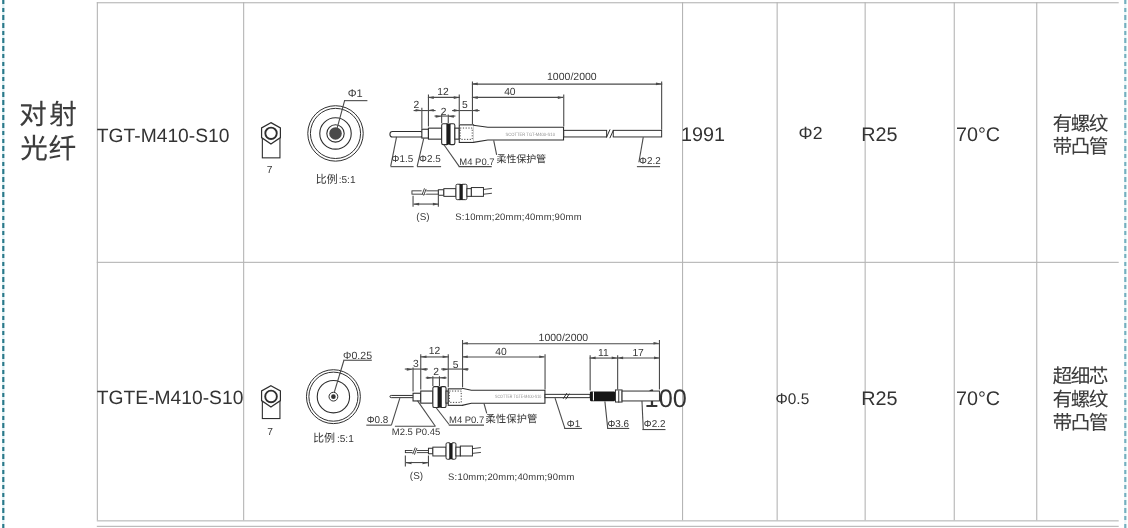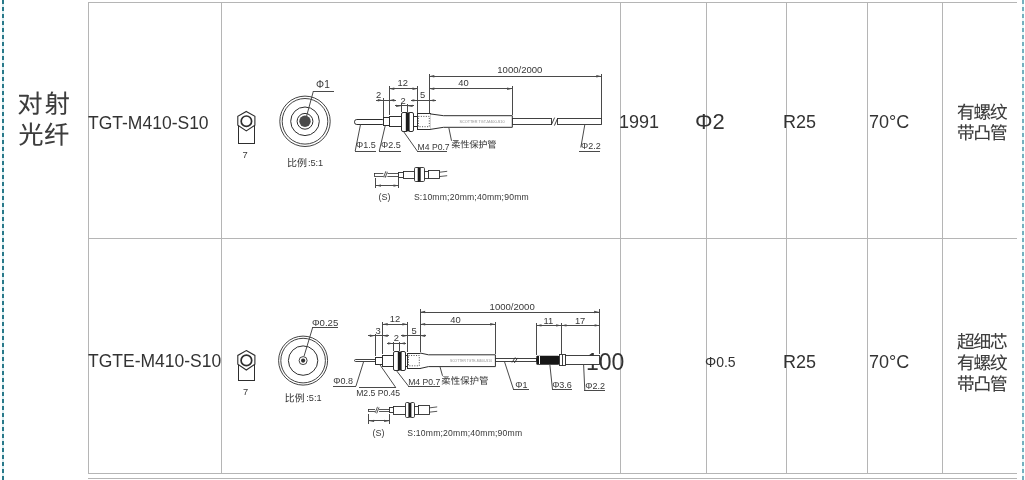--- a/index.html
+++ b/index.html
@@ -19,21 +19,21 @@
 <div class="vl" style="left:88px;top:2px;height:471px"></div>
 <div class="vl" style="left:221px;top:2px;height:471px"></div>
 <div class="vl" style="left:620px;top:2px;height:471px"></div>
 <div class="vl" style="left:706px;top:2px;height:471px"></div>
 <div class="vl" style="left:786px;top:2px;height:471px"></div>
 <div class="vl" style="left:867px;top:2px;height:471px"></div>
 <div class="vl" style="left:942px;top:2px;height:471px"></div>
 <div class="ct" style="left:88px;width:133px;top:114.9px;font-size:17.5px;line-height:17.5px">TGT-M410-S10</div>
 <div class="ct" style="left:88px;width:133px;top:352.9px;font-size:17.5px;line-height:17.5px">TGTE-M410-S10</div>
 <div class="ct" style="left:619px;width:86px;top:112.8px;font-size:18px;line-height:18px">1991</div>
-<div class="ct" style="left:695px;width:80px;top:112.8px;font-size:22px;line-height:18px">Φ2</div>
+<div class="ct" style="left:726px;width:80px;top:112.8px;font-size:16px;line-height:18px">Φ2</div>
 <div class="ct" style="left:783px;width:81px;top:112.8px;font-size:18px;line-height:18px">R25</div>
 <div class="ct" style="left:869px;width:75px;top:112.8px;font-size:18px;line-height:18px">70°C</div>
 <div class="ct" style="left:586px;width:86px;top:352.8px;font-size:23px;line-height:18px">100</div>
 <div class="ct" style="left:705px;width:80px;top:352.8px;font-size:14px;line-height:18px">Φ0.5</div>
 <div class="ct" style="left:783px;width:81px;top:352.8px;font-size:18px;line-height:18px">R25</div>
 <div class="ct" style="left:869px;width:75px;top:352.8px;font-size:18px;line-height:18px">70°C</div>
 <svg class="ov" width="1025" height="480" viewBox="0 0 1025 480" font-family="Liberation Sans,sans-serif">
 <defs>
 <path id="g0" d="M69 709H408V632H69ZM381 709H395L409 713L462 697Q441 504 392 354Q343 205 269 97Q196 -10 100 -79Q94 -69 85 -57Q75 -44 64 -33Q53 -21 43 -14Q130 44 200 144Q269 245 316 382Q363 520 381 690ZM88 452 144 502Q195 458 247 408Q299 357 347 304Q396 251 435 200Q473 150 497 107L433 47Q410 90 372 142Q334 193 288 248Q241 302 190 354Q138 407 88 452ZM483 603H960V525H483ZM762 842H842V27Q842 -12 832 -33Q822 -53 798 -64Q775 -75 734 -78Q693 -81 629 -81Q628 -69 623 -54Q619 -38 614 -23Q608 -7 603 5Q650 3 687 3Q725 3 738 4Q751 4 756 9Q762 14 762 27ZM499 393 565 423Q589 389 612 349Q634 310 652 272Q669 234 677 203L606 168Q599 198 582 237Q566 276 544 317Q523 358 499 393Z"></path>
 <path id="g1" d="M165 587H409V527H165ZM165 448H409V388H165ZM261 842 344 831Q330 796 315 761Q300 725 287 700L220 713Q231 741 243 777Q255 814 261 842ZM121 729H414V665H195V264H121ZM387 729H461V7Q461 -25 453 -42Q445 -60 424 -69Q403 -78 368 -80Q333 -82 280 -82Q277 -68 270 -47Q262 -26 254 -12Q292 -13 324 -13Q356 -13 367 -12Q378 -12 382 -8Q387 -4 387 7ZM341 300 413 280Q375 214 322 155Q270 96 209 48Q147 -1 83 -36Q78 -28 68 -18Q59 -7 48 4Q38 15 30 22Q93 53 152 95Q211 138 260 191Q309 243 341 300ZM499 612H959V535H499ZM775 837H851V19Q851 -19 841 -37Q831 -56 808 -65Q785 -75 745 -78Q705 -81 643 -80Q641 -65 633 -42Q625 -20 616 -4Q662 -5 700 -5Q738 -6 750 -5Q764 -4 769 1Q775 5 775 18ZM530 421 594 448Q620 413 644 371Q668 329 686 288Q705 248 715 215L646 184Q637 217 619 258Q602 299 578 342Q555 385 530 421ZM50 308H423V236H50Z"></path>

